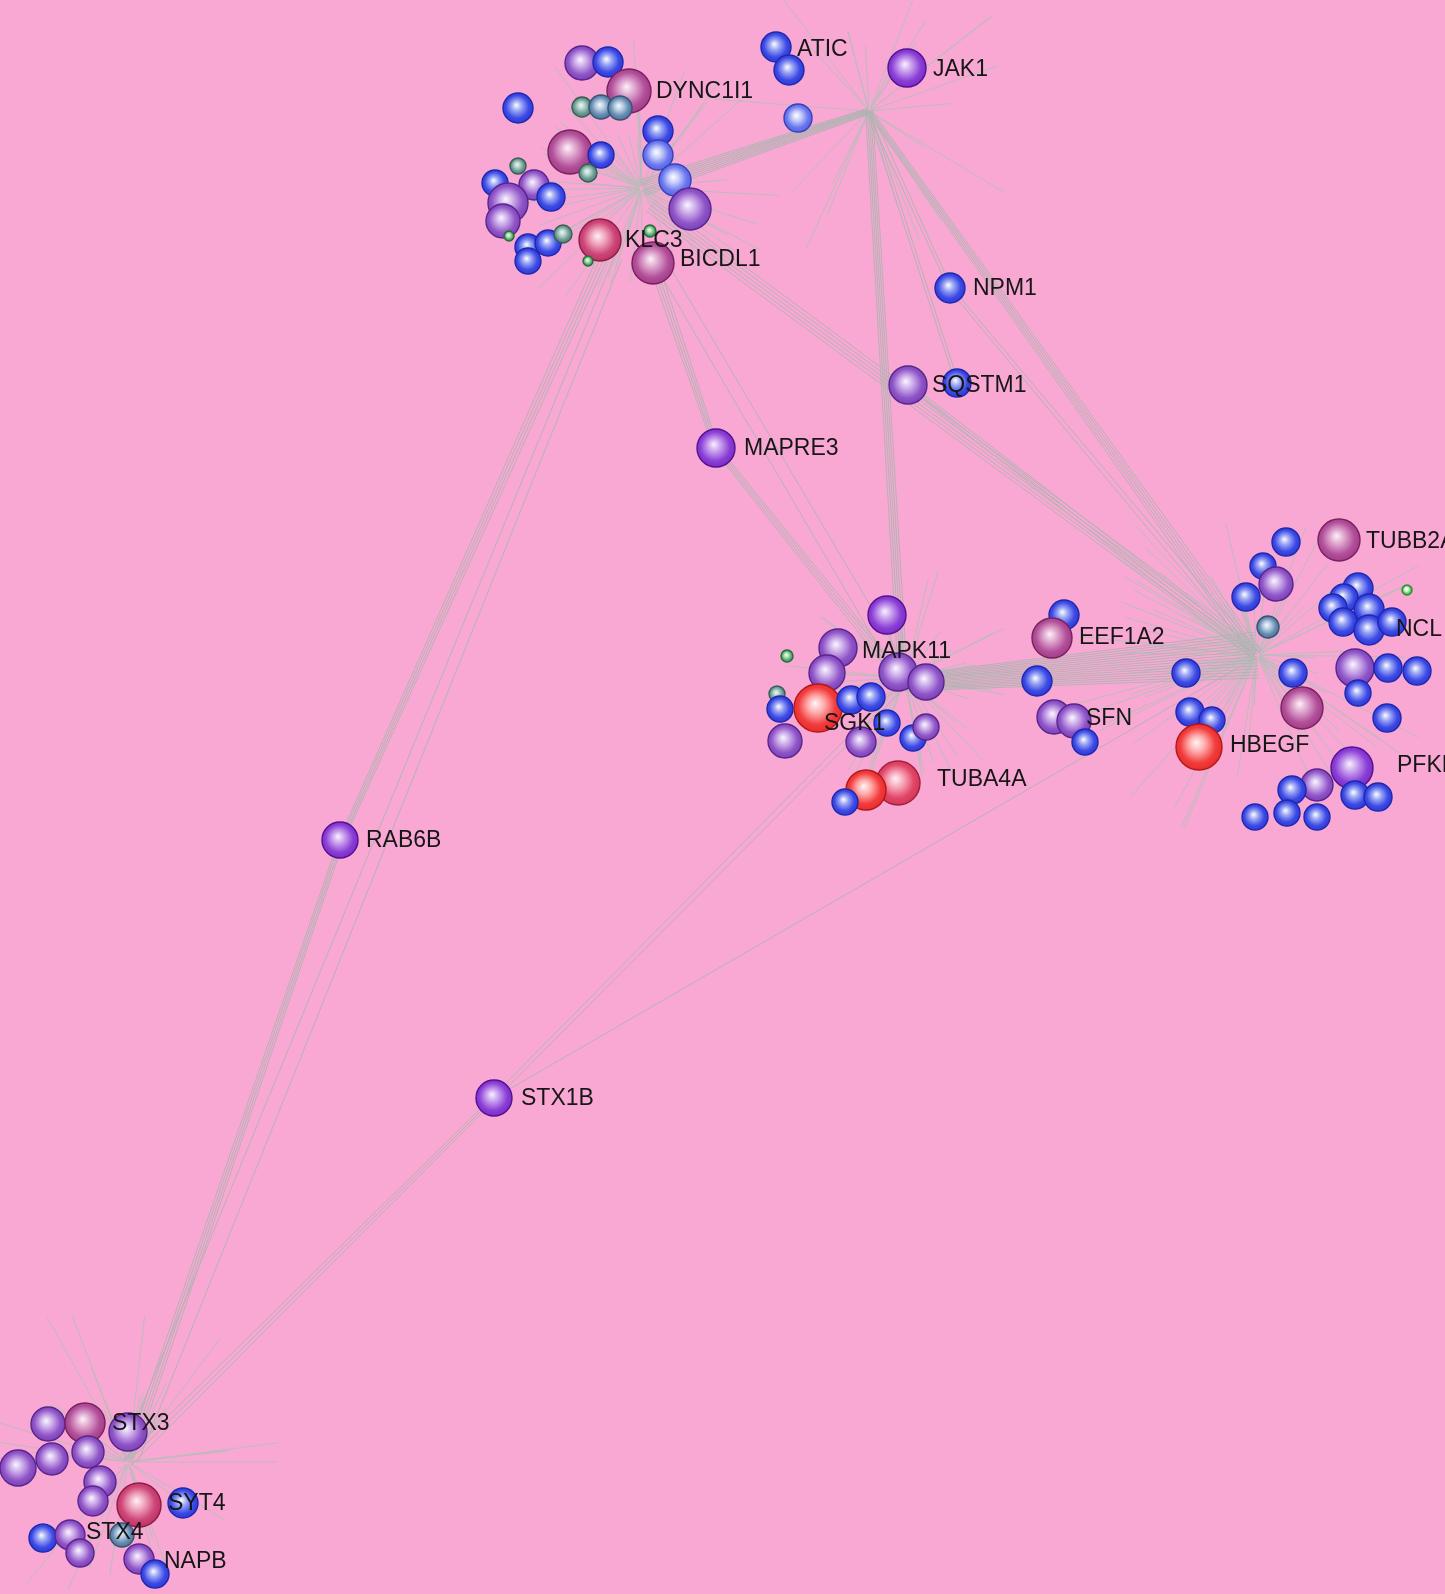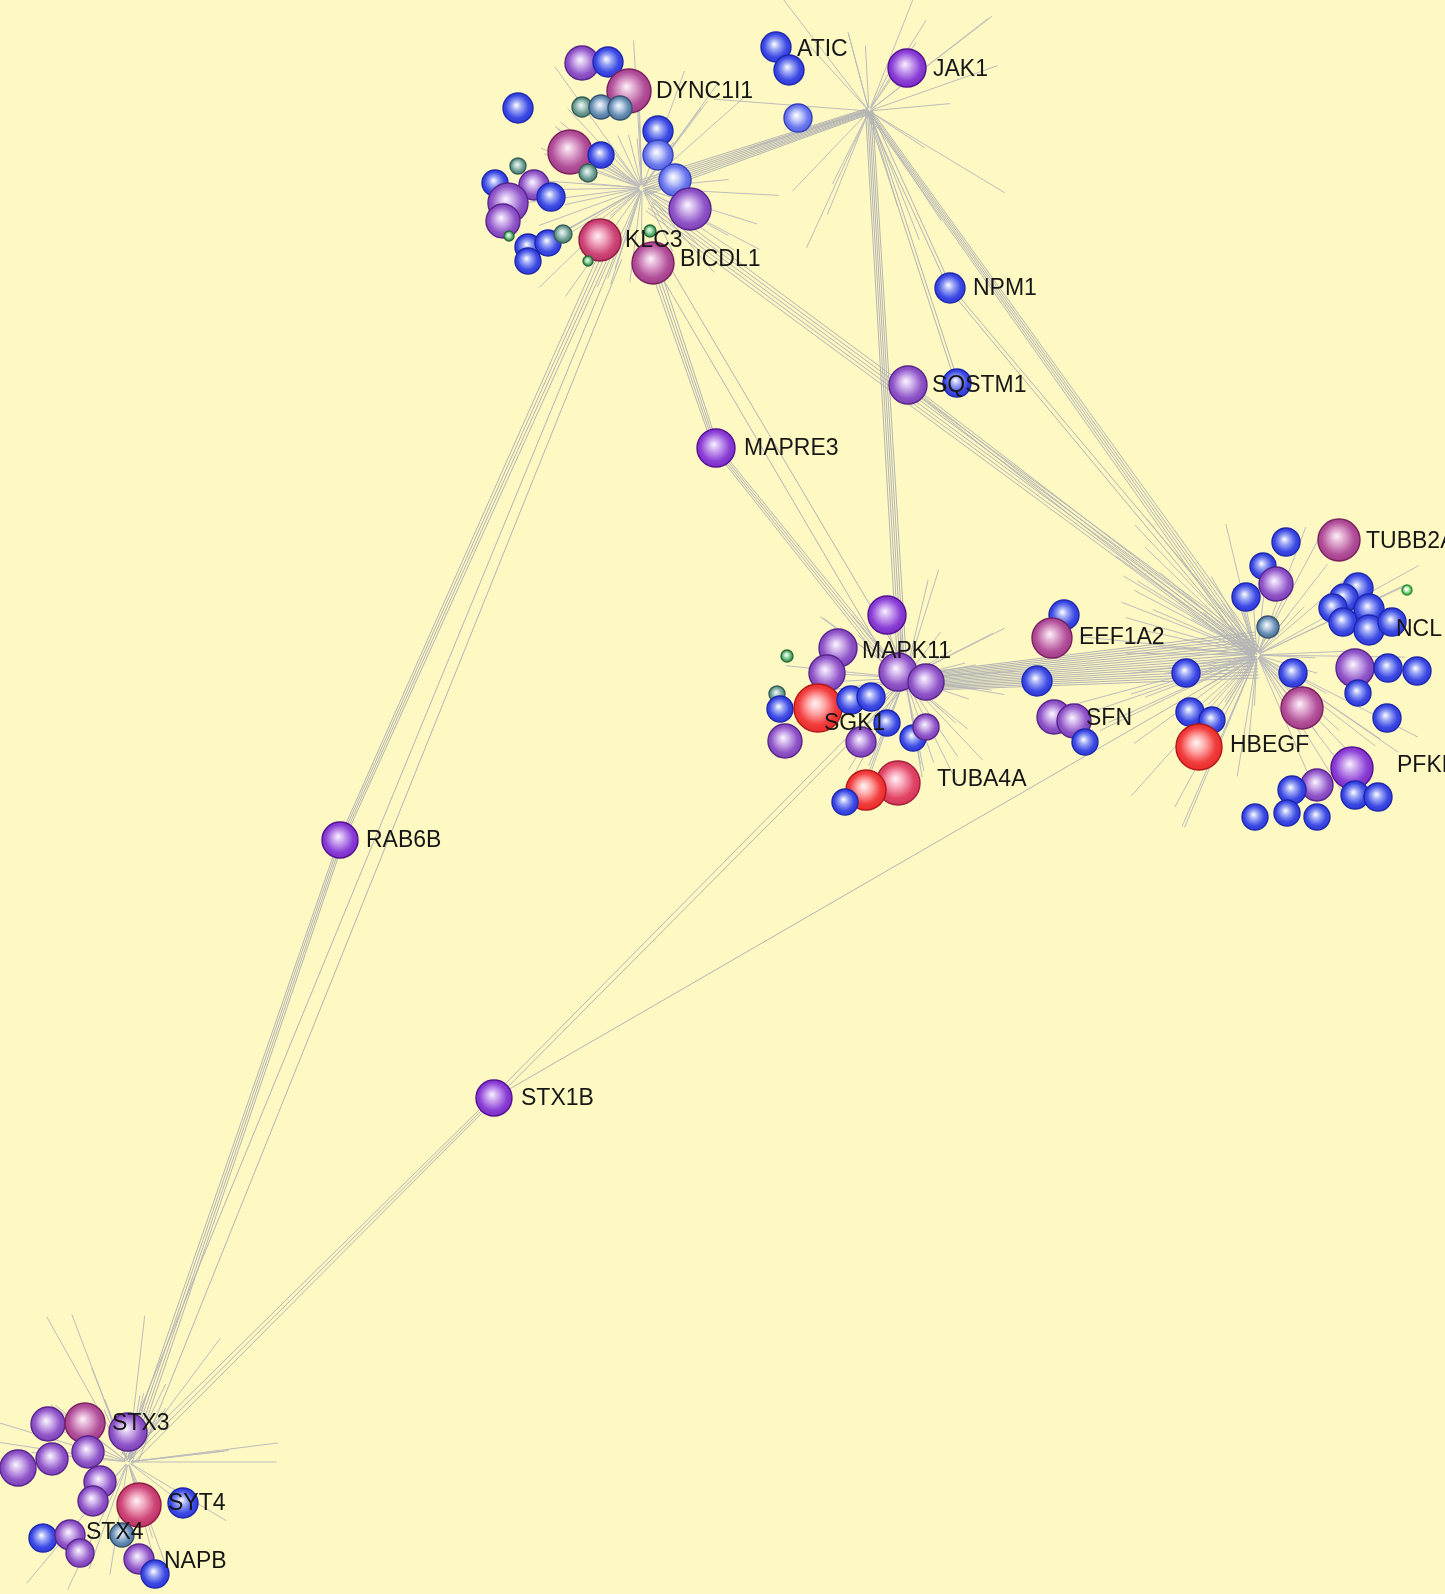--- a/index.html
+++ b/index.html
@@ -8,21 +8,21 @@
     background: #ffffff;
     width: 1445px;
     height: 1594px;
     overflow: hidden;
     font-family: "Liberation Sans", sans-serif;
   }
   #stage {
     position: relative;
     width: 1445px;
     height: 1594px;
-    background: #fef9c3;
+    background: #f9a8d4;
   }
   svg { display: block; }
   text.node-label {
     font-family: "Liberation Sans", sans-serif;
     fill: #161616;
     paint-order: stroke;
   }
 </style>
 </head>
 <body>

